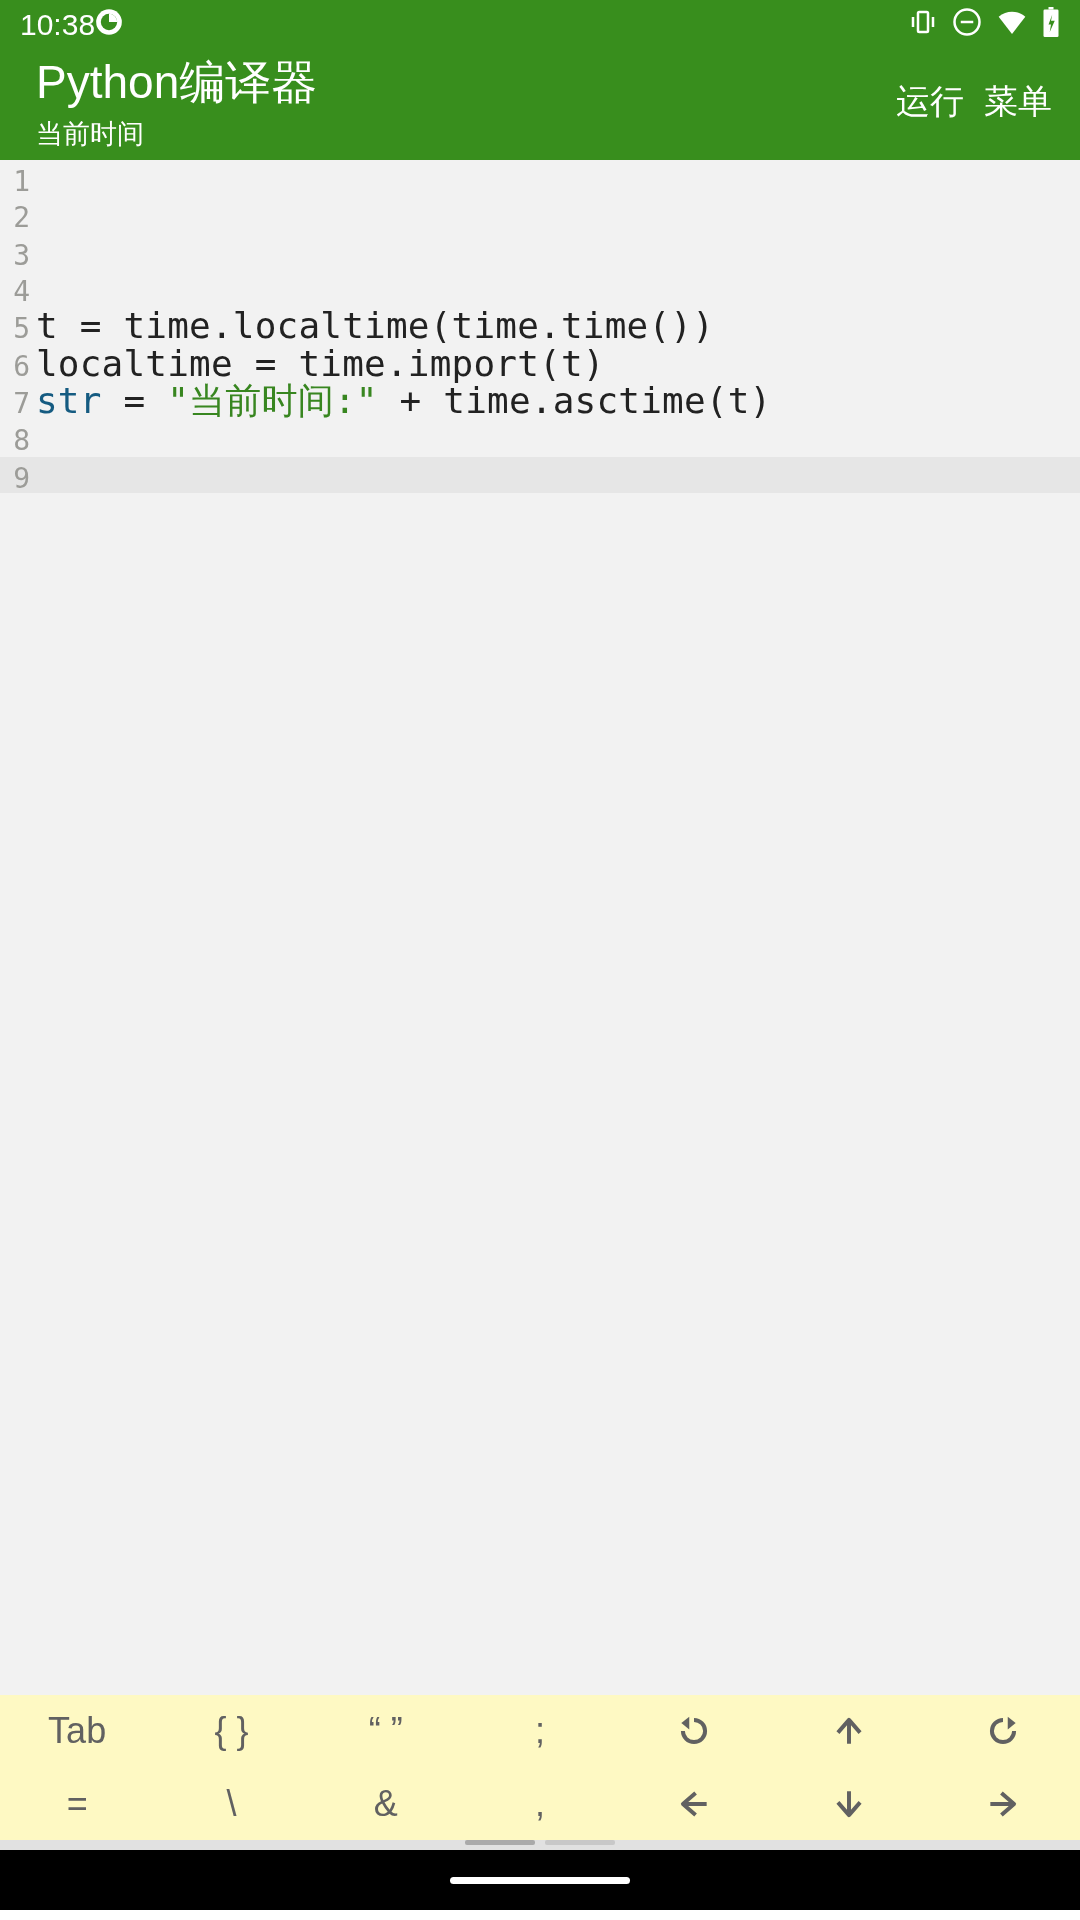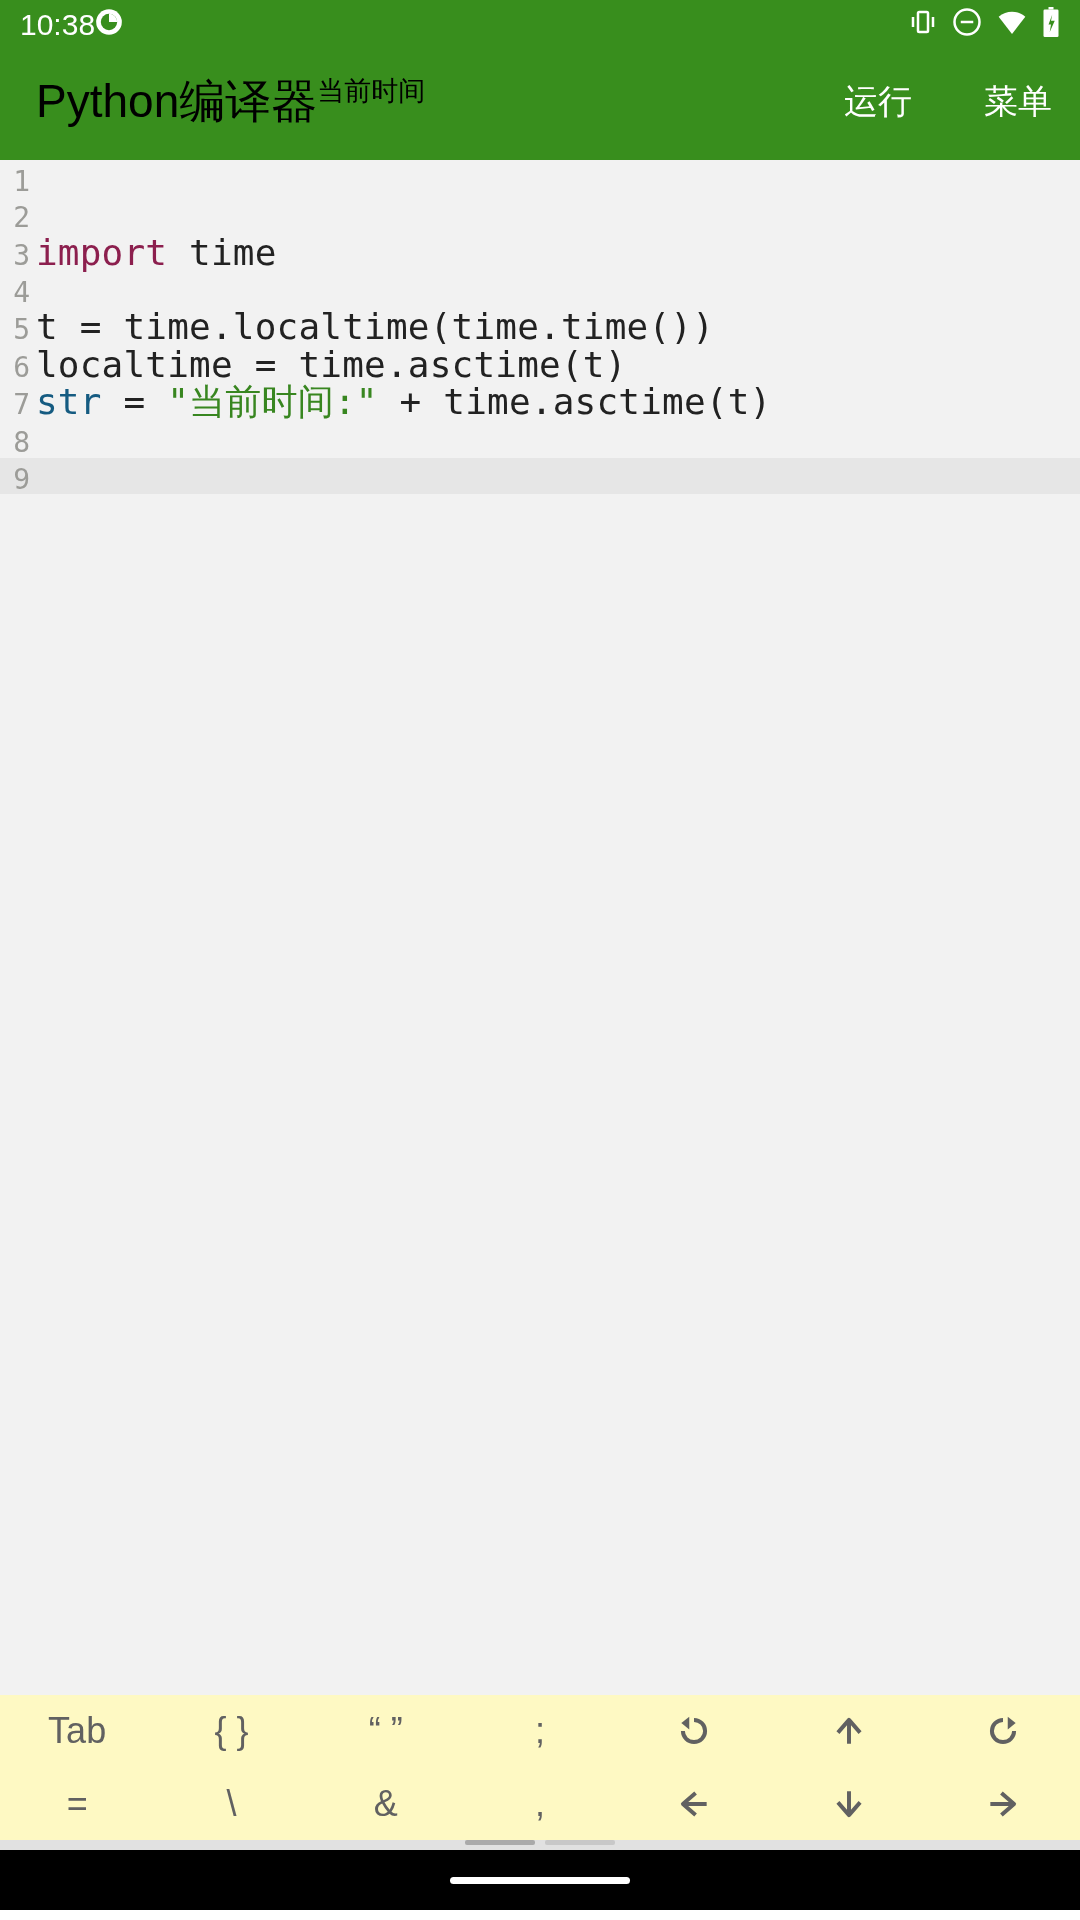--- a/index.html
+++ b/index.html
@@ -21,24 +21,24 @@
     .status-right svg { fill: #fff; }
     
     .app-bar {
       height: 110px;
       background: #388e1d;
       display: flex;
       align-items: center;
       justify-content: space-between;
       padding: 0 28px 6px 36px;
     }
-    .app-title-block { display: flex; flex-direction: row; color: #000000; }
+    .app-title-block { display: flex; flex-direction: column; color: #ffffff; }
     .app-title { font-size: 46px; font-weight: 500; }
     .app-subtitle { font-size: 27px; margin-top: 2px; }
-    .app-actions { display: flex; gap: 72px; }
+    .app-actions { display: flex; gap: 20px; }
     .app-action { color: #fff; font-size: 34px; cursor: pointer; }
     
     .editor {
       height: 1125px;
       background: #f2f2f2;
       font-family: "Menlo", "Consolas", monospace;
       font-size: 36px;
       line-height: 1.04;
       overflow: hidden;
     }
@@ -182,33 +182,32 @@
   <div class="editor" id="editor">
       <div class="code-line">
         <div class="gutter">1</div>
       </div>
       <div class="code-line">
         <div class="gutter">2</div>
         <div class="code">&nbsp;</div>
       </div>
       <div class="code-line">
         <div class="gutter">3</div>
-        <div class="code"><span class="c-keyword">import</span><span class="c-default"> time</span></div>
       </div>
       <div class="code-line">
         <div class="gutter">4</div>
         <div class="code">&nbsp;</div>
       </div>
       <div class="code-line">
         <div class="gutter">5</div>
         <div class="code"><span class="c-default">t = time.localtime(time.time())</span></div>
       </div>
       <div class="code-line">
         <div class="gutter">6</div>
-        <div class="code"><span class="c-default">localtime = time.asctime(t)</span></div>
+        <div class="code"><span class="c-default">localtime = time.import(t)</span></div>
       </div>
       <div class="code-line">
         <div class="gutter">7</div>
         <div class="code"><span class="c-builtin">str</span><span class="c-default"> = </span><span class="c-string">"当前时间:"</span><span class="c-default"> + time.asctime(t)</span></div>
       </div>
       <div class="code-line">
         <div class="gutter">8</div>
         <div class="code">&nbsp;</div>
       </div>
       <div class="code-line active">

